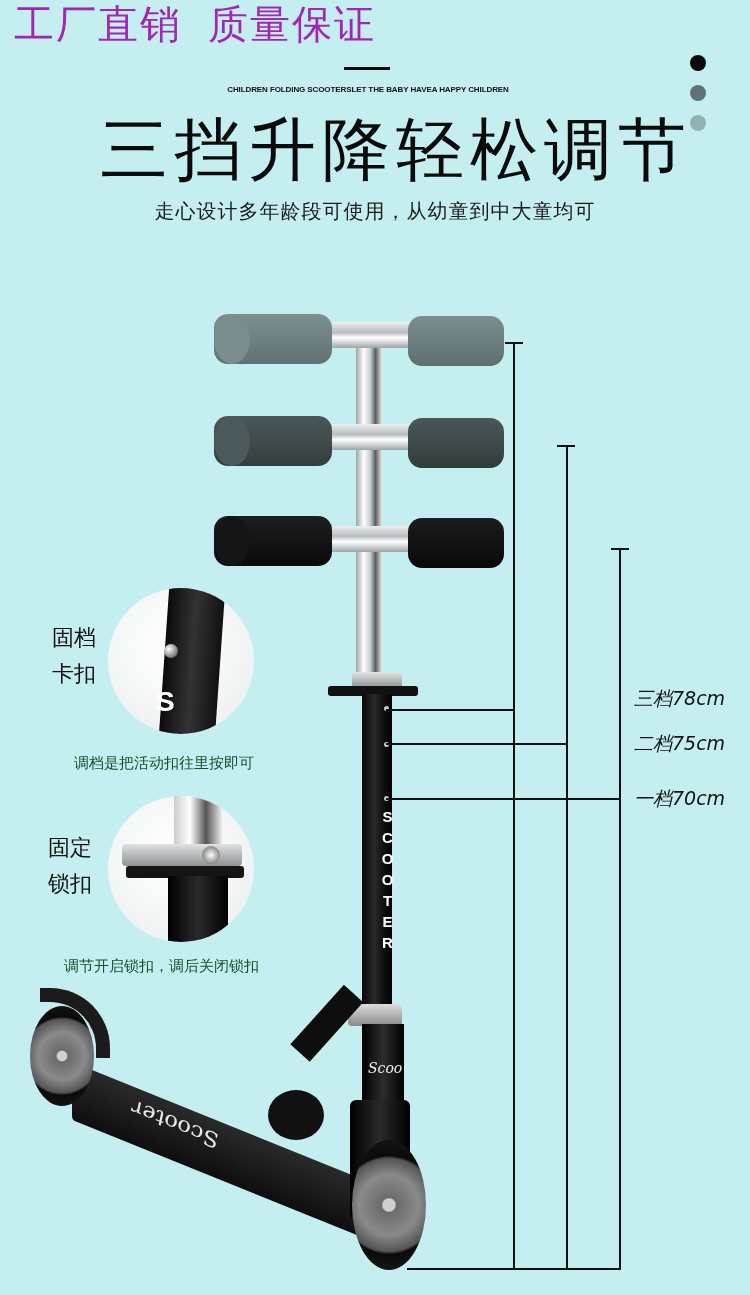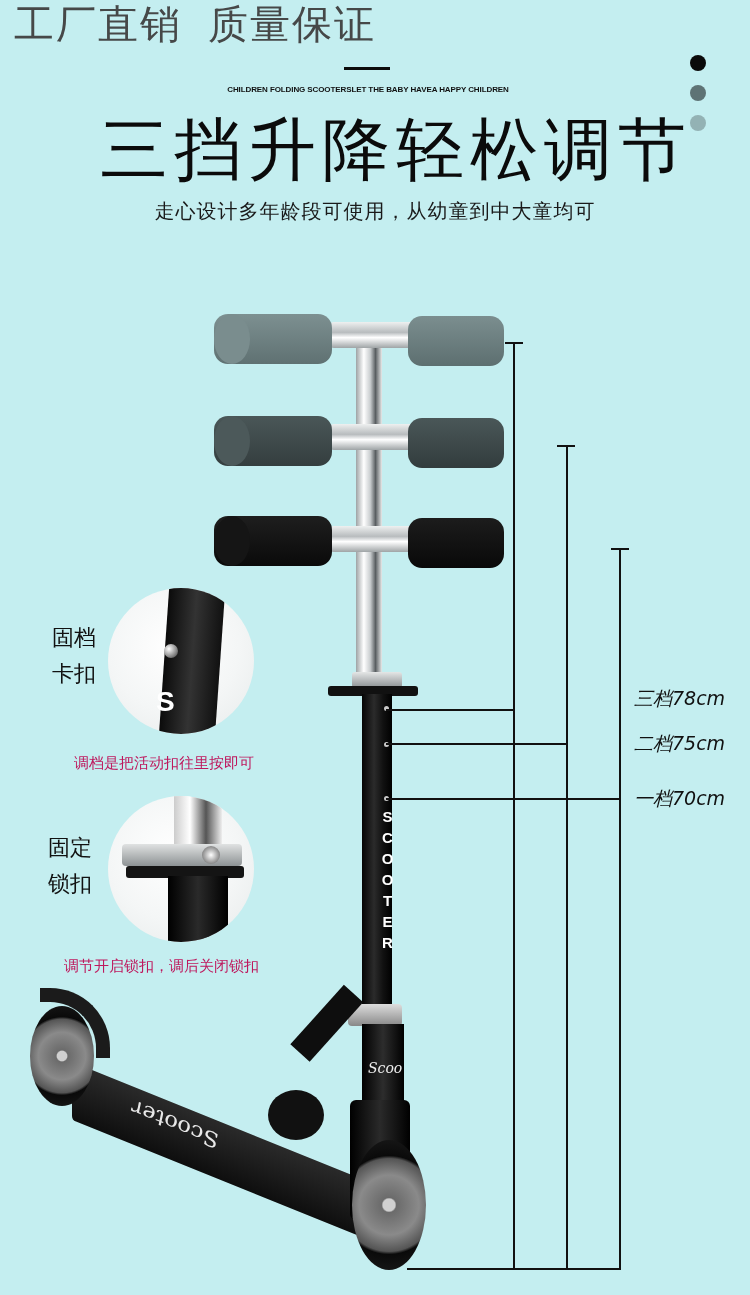--- a/index.html
+++ b/index.html
@@ -7,21 +7,21 @@
   body {
     background: #c4eef0;
     font-family: "DejaVu Sans", "Liberation Sans", sans-serif;
     position: relative;
     color: #111;
   }
   .abs { position: absolute; }
 
   .banner {
     left: 14px; top: 0px;
-    font-size: 40px; color: #404040; letter-spacing: 2px;
+    font-size: 40px; color: #a21caf; letter-spacing: 2px;
     line-height: 48px; opacity: 0.95;
     font-weight: 400;
   }
   .banner span { margin-right: 26px; }
 
   .accent-bar { left: 344px; top: 67px; width: 46px; height: 3px; background: #0c0c0c; }
   .eng-tagline {
     left: 0; width: 736px; top: 85px; text-align: center;
     font-family: "Liberation Sans", sans-serif;
     font-size: 8px; font-weight: 700; letter-spacing: -0.1px; color: #111;
@@ -92,21 +92,21 @@
   
   .inset {
     position: absolute; width: 146px; height: 146px; border-radius: 50%;
     background: radial-gradient(circle at 45% 40%, #ffffff 0%, #f4f6f6 55%, #e6eaea 100%);
     overflow: hidden;
   }
   .inset-label {
     position: absolute; font-size: 22px; line-height: 36px; color: #111;
   }
   .inset-caption {
-    position: absolute; font-size: 15px; color: #be185d; white-space: nowrap;
+    position: absolute; font-size: 15px; color: #14532d; white-space: nowrap;
   }
 
   
   .deck {
     position: absolute; left: 72px; top: 1062px; width: 300px; height: 58px;
     background: linear-gradient(180deg,#2a2a2a,#0e0e0e);
     transform: skewY(22deg) rotate(0deg);
     transform-origin: left top;
     border-radius: 4px;
   }

